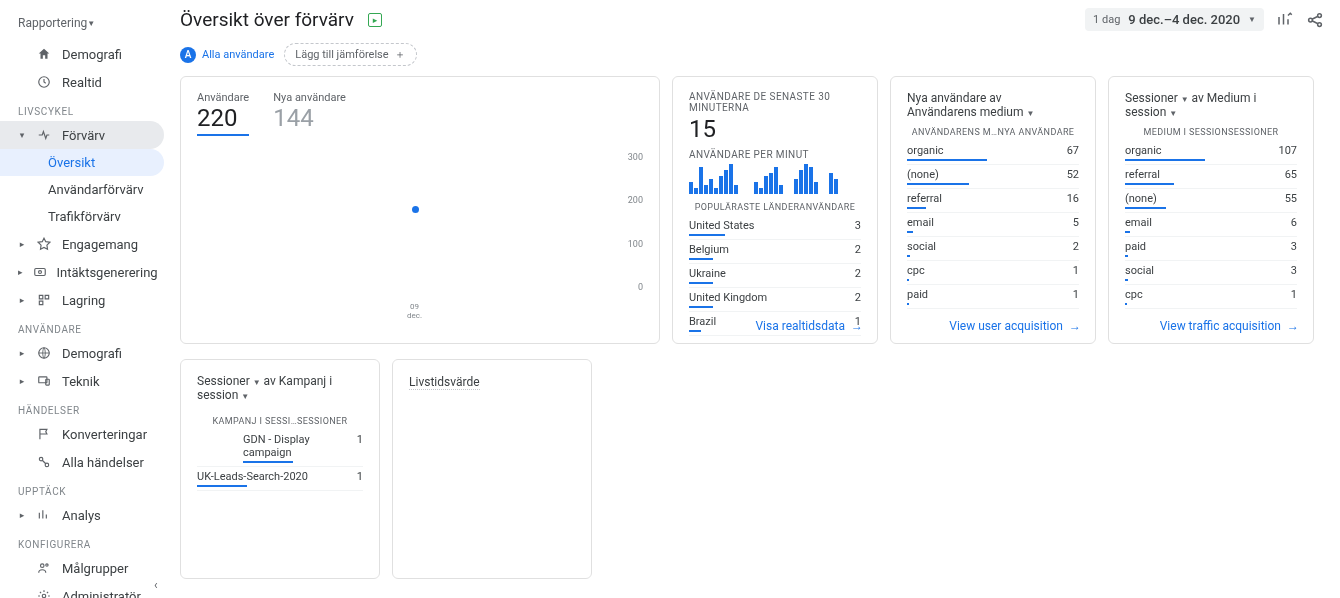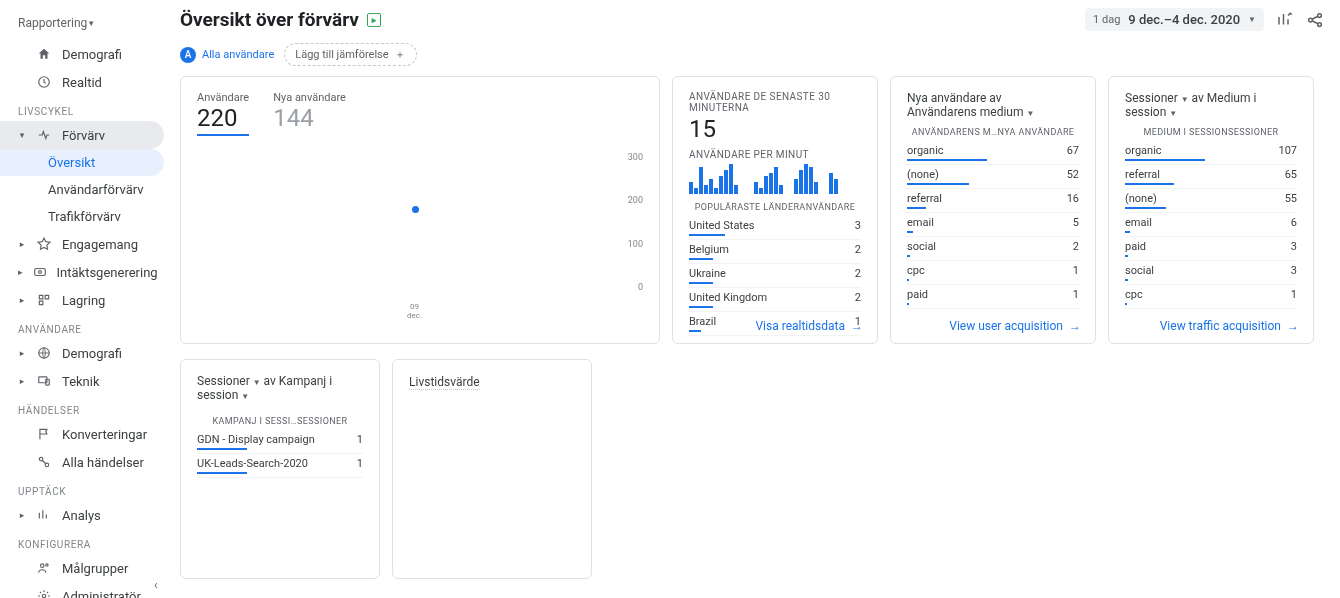--- a/index.html
+++ b/index.html
@@ -14,21 +14,21 @@
 .sb-item .icon { width: 16px; height: 16px; display: flex; align-items: center; justify-content: center; color: #5f6368; }
 .sb-item.active { background: #e8eaed; }
 .sb-sub { padding: 6px 8px 6px 48px; font-size: 13px; color: #3c4043; border-radius: 0 16px 16px 0; cursor: pointer; margin-right: 6px; }
 .sb-sub.active { background: #e8f0fe; color: #1a73e8; }
 .sb-header { font-size: 10px; letter-spacing: 0.6px; color: #80868b; padding: 10px 0 4px 18px; text-transform: uppercase; }
 .sb-collapse { position: absolute; bottom: 6px; left: 154px; color: #5f6368; font-size: 12px; }
 
 
 .main { flex: 1; display: flex; flex-direction: column; }
 .header { display: flex; align-items: center; padding: 8px 16px 4px 10px; }
-.page-title { font-size: 19px; color: #202124; font-weight: 700; display: flex; align-items: center; gap: 8px; }
+.page-title { font-size: 19px; color: #202124; font-weight: 400; display: flex; align-items: center; gap: 14px; }
 .title-badge { width: 14px; height: 14px; border: 1.5px solid #34a853; display: inline-flex; align-items: center; justify-content: center; font-size: 9px; color: #34a853; border-radius: 2px; }
 .header-right { margin-left: auto; display: flex; align-items: center; gap: 12px; }
 .date-box { background: #f1f3f4; border-radius: 4px; padding: 4px 8px; font-size: 11px; color: #5f6368; display: flex; gap: 8px; align-items: center; }
 .date-box .range { font-size: 13px; color: #3c4043; font-weight: 500; }
 .hdr-icon { color: #5f6368; cursor: pointer; }
 
 .chips { display: flex; gap: 10px; padding: 8px 0 10px 10px; align-items: center; }
 .chip-a { display: flex; align-items: center; gap: 6px; font-size: 11px; color: #1a73e8; }
 .chip-a .circ { width: 16px; height: 16px; border-radius: 50%; background: #1a73e8; color: #fff; display: flex; align-items: center; justify-content: center; font-size: 10px; font-weight: 500; }
 .chip-add { border: 1px dashed #c4c7cc; border-radius: 14px; padding: 3px 10px; font-size: 11px; color: #5f6368; display: flex; align-items: center; gap: 6px; cursor: pointer; }
@@ -510,21 +510,21 @@
             <span class="sel"><span>Sessioner</span> <span class="tri">▼</span></span>
             <span>av</span>
             <span class="sel"><span>Kampanj i session</span> <span class="tri">▼</span></span>
           </div>
           <div class="mini-hdr" style="margin-top:14px">
               <span>KAMPANJ I SESSI…</span>
               <span>SESSIONER</span>
             </div>
           <div id="c5-rows">
               <div class="mini-row">
-                <div style="flex: 1 1 0%;">
+                <div style="flex: 1 1 0%; margin-left: 46px;">
                   <div>GDN - Display campaign</div>
                   <div class="bar" style="width: 50px;"></div>
                 </div>
                 <div>1</div>
               </div>
               <div class="mini-row">
                 <div style="flex: 1 1 0%;">
                   <div>UK-Leads-Search-2020</div>
                   <div class="bar" style="width: 50px;"></div>
                 </div>

